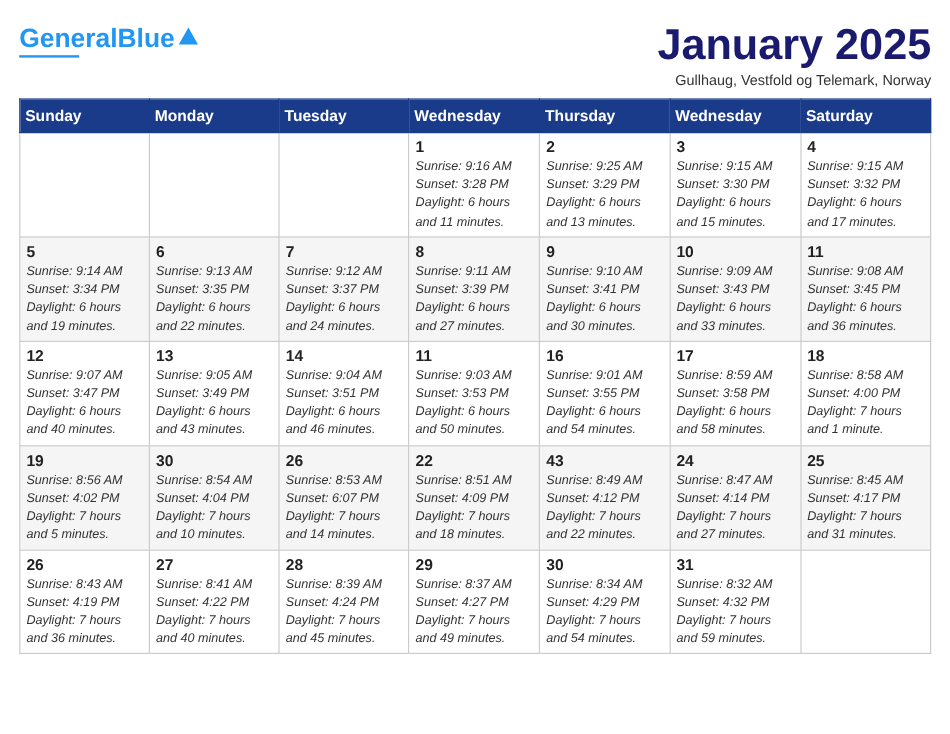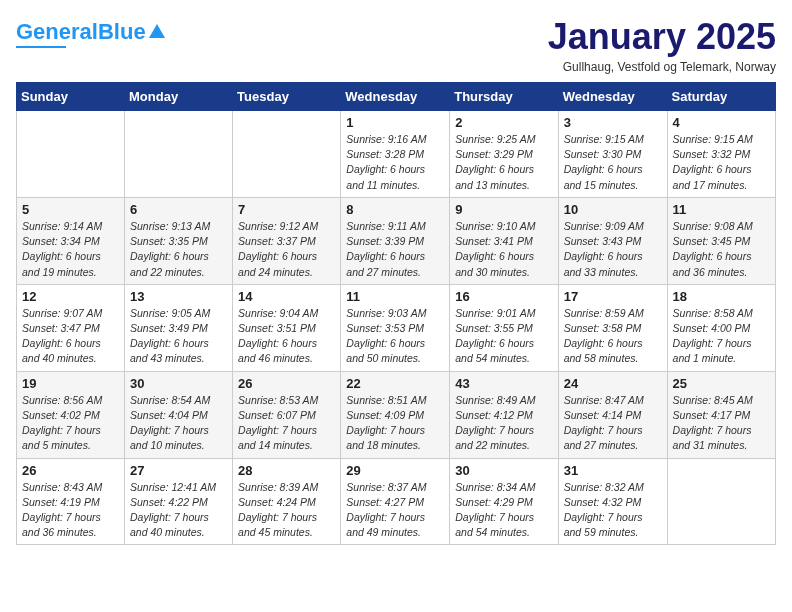--- a/index.html
+++ b/index.html
@@ -316,21 +316,21 @@
       <tr>
         <td>
           <div class="day-number">26</div>
           <div class="day-info">Sunrise: 8:43 AM
 Sunset: 4:19 PM
 Daylight: 7 hours
 and 36 minutes.</div>
         </td>
         <td>
           <div class="day-number">27</div>
-          <div class="day-info">Sunrise: 12:41 AM
+          <div class="day-info">Sunrise: 8:41 AM
 Sunset: 4:22 PM
 Daylight: 7 hours
 and 40 minutes.</div>
         </td>
         <td>
           <div class="day-number">28</div>
           <div class="day-info">Sunrise: 8:39 AM
 Sunset: 4:24 PM
 Daylight: 7 hours
 and 45 minutes.</div>

